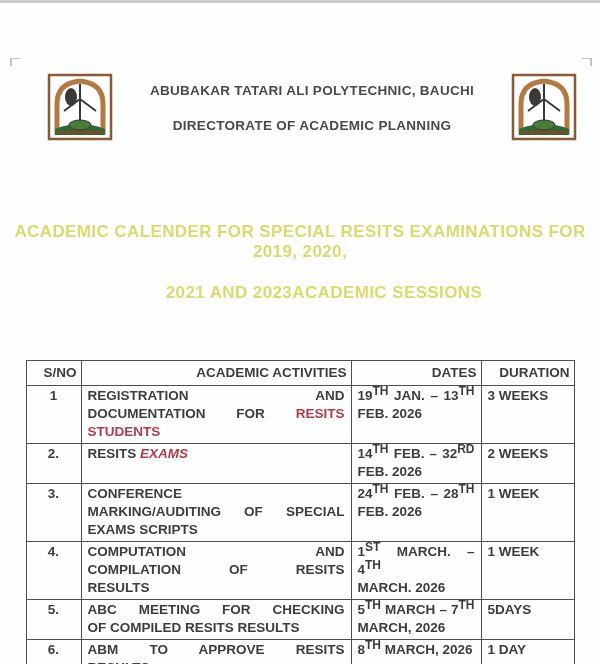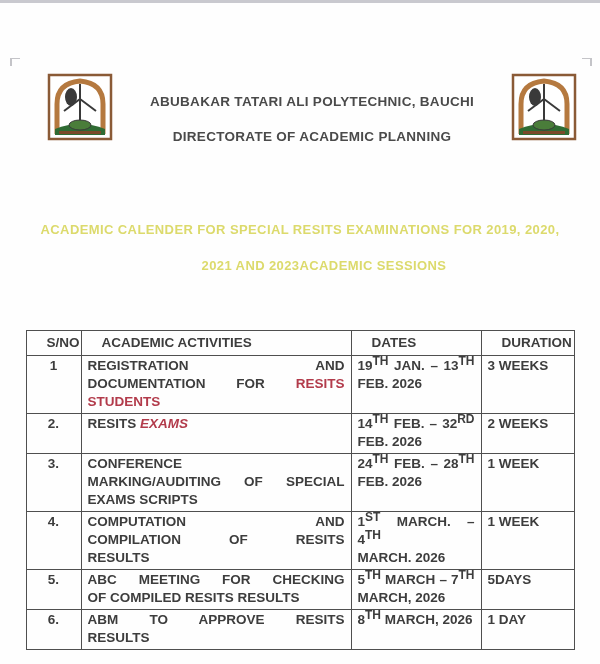--- a/index.html
+++ b/index.html
@@ -19,58 +19,58 @@
     border-color: #c4c4c8; border-style: solid; border-width: 0;
   }
   .corner-mark.left  { top: 58px; left: 10px;  border-left-width: 2px; border-top-width: 1px; }
   .corner-mark.right { top: 58px; right: 8px;  border-right-width: 2px; border-top-width: 1px; }
 
   
   .header-row {
     margin-top: 72px;
     padding: 0 20px 0 44px;
     display: flex;
-    align-items: flex-end;
+    align-items: center;
   }
   .logo-box { width: 72px; height: 72px; flex: 0 0 auto; }
   .header-text { flex: 1 1 auto; text-align: center; color: #4a4a4a; }
   .header-text .inst {
     font-size: 13.5px; font-weight: 700; letter-spacing: 0.3px;
   }
   .header-text .dept {
     font-size: 13.5px; font-weight: 700; letter-spacing: 0.3px; margin-top: 20px;
   }
 
   
   .title-block {
     margin-top: 78px;
     text-align: center;
     color: var(--yellow, #dcda6c);
     font-weight: 700;
-    font-size: 13px;
+    font-size: 17px;
     letter-spacing: 0.4px;
   }
   .title-block .t2 { margin-top: 21px; padding-left: 48px; }
 
   
   table.cal-table {
     width: 548px;
     margin: 57px auto 0 auto;
     border-collapse: collapse;
     table-layout: fixed;
   }
   .cal-table th, .cal-table td {
     border: 1px solid #4f4f4f;
     font-size: 13.5px;
     font-weight: 700;
     color: #3d3d3d;
     vertical-align: top;
     line-height: 18px;
   }
-  .cal-table th { text-align: left; padding: 3px 20px; }
+  .cal-table th { text-align: right; padding: 3px 4px; }
   .cal-table td { padding: 1px 6px 2px 6px; }
   td.sno-cell { text-align: center; }
   .line { display: block; }
   .line.justify { text-align: justify; text-align-last: justify; }
   .red { color: var(--red, #b23b4b); }
   .red-italic { color: var(--red, #b23b4b); font-style: italic; }
   sup { font-size: 12px; line-height: 0; vertical-align: 5px; letter-spacing: 0; }
 </style>
 </head>
 <body>

